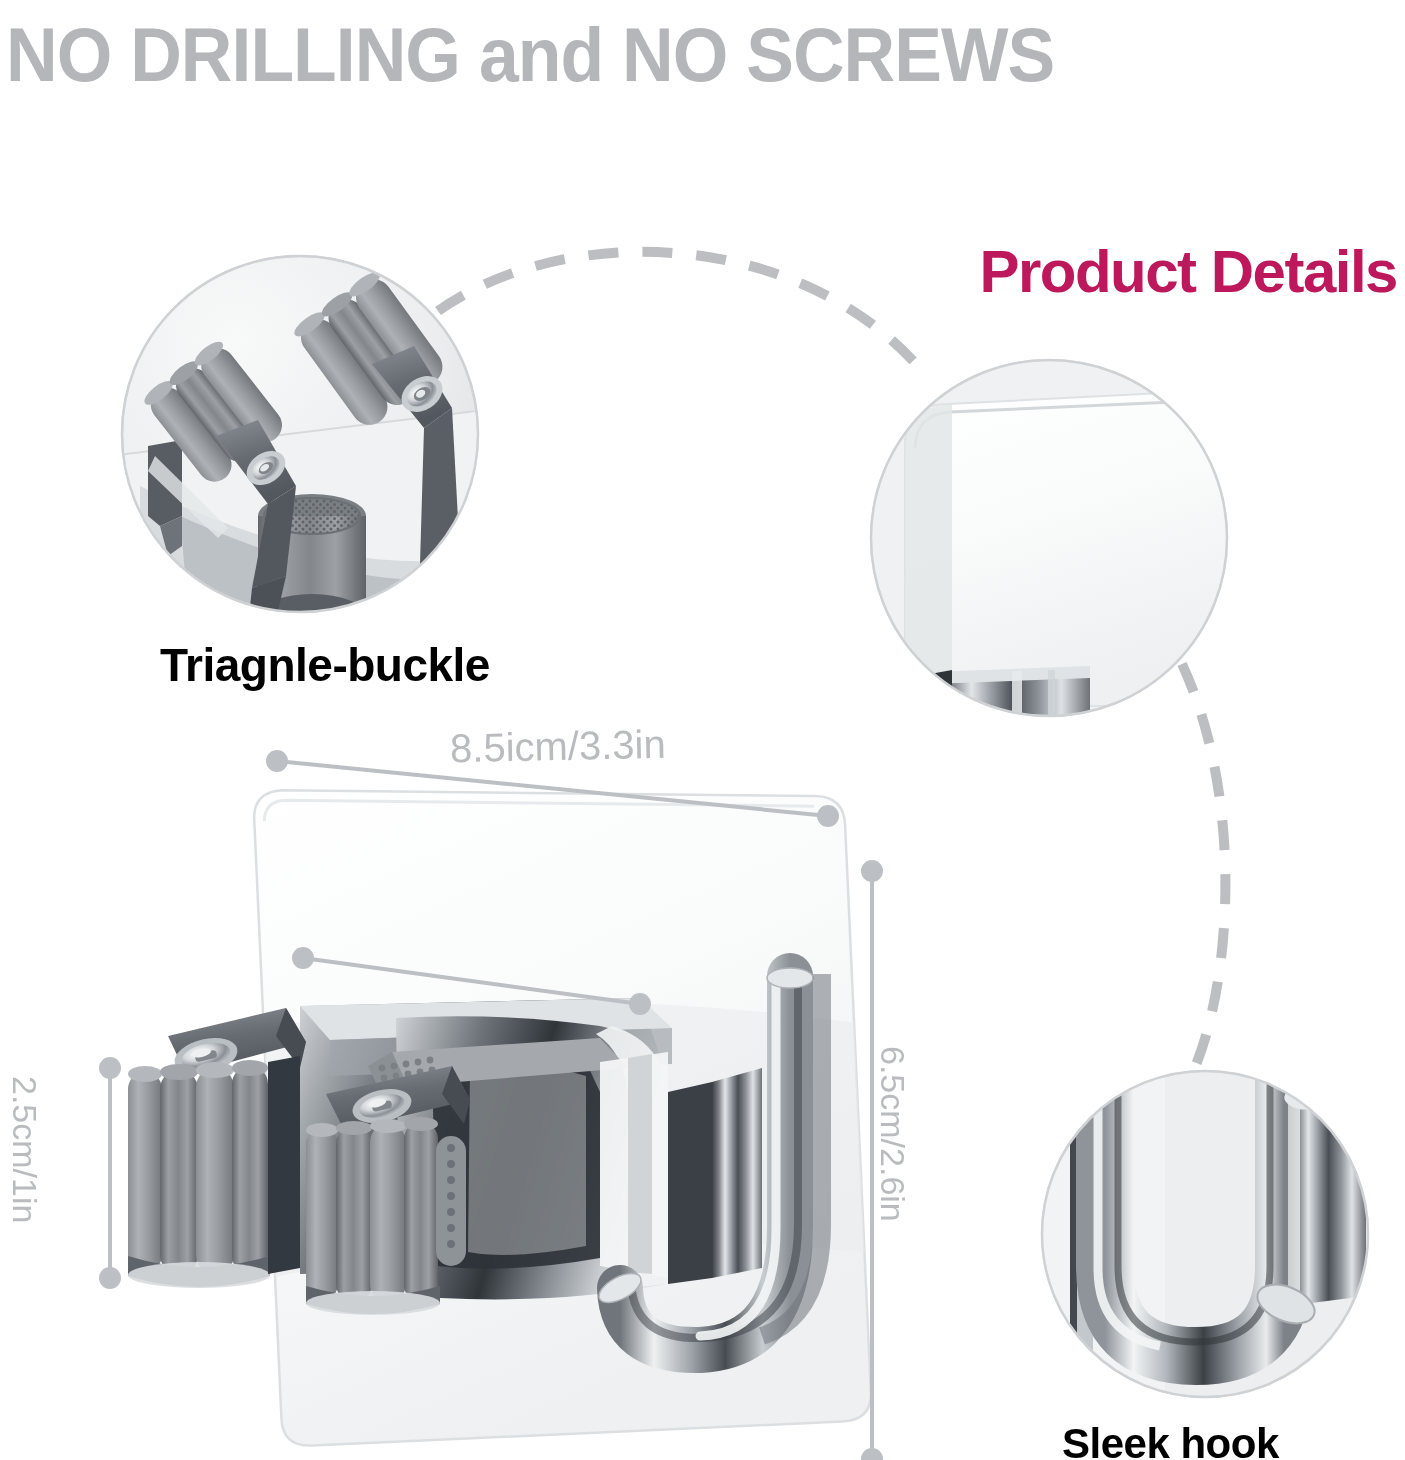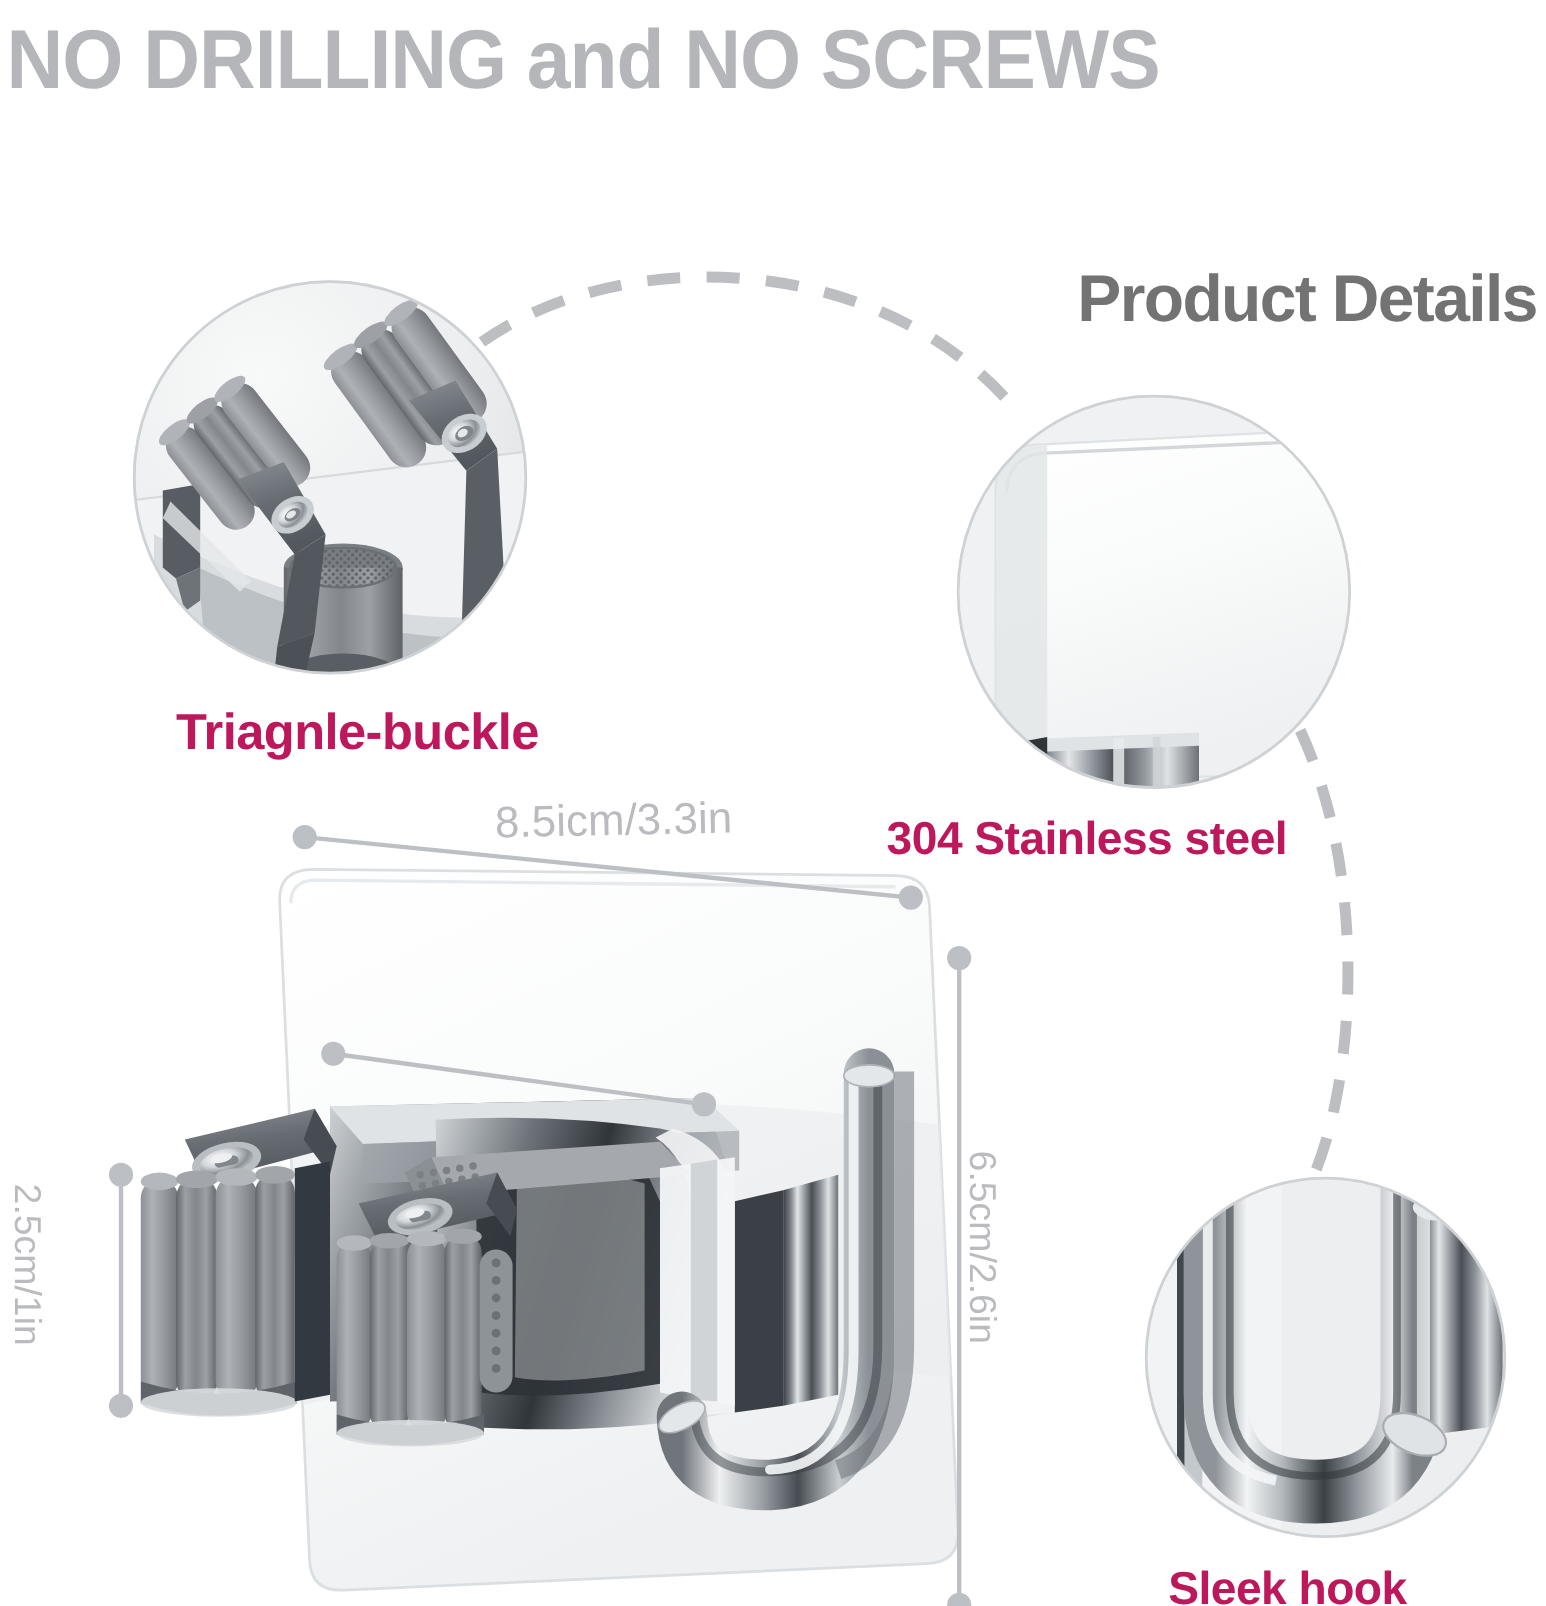--- a/index.html
+++ b/index.html
@@ -14,24 +14,24 @@
   .headline{
     position:absolute;left:6px;top:-4px;width:1400px;
     font-size:76px;line-height:86px;font-weight:700;
     color:#b4b6ba;letter-spacing:-1px;
     transform:scaleX(0.94);transform-origin:left center;
     white-space:nowrap;
   }
   .product-details{
     position:absolute;right:8px;top:224px;
     font-size:60px;line-height:64px;font-weight:700;
-    color:#737373;letter-spacing:-1.5px;white-space:nowrap;
+    color:#be185d;letter-spacing:-1.5px;white-space:nowrap;
   }
   .caption{
-    position:absolute;font-weight:700;color:#be185d;
+    position:absolute;font-weight:700;color:#000000;
     white-space:nowrap;letter-spacing:-0.5px;
   }
   .cap-buckle{left:160px;top:622px;font-size:46px;}
   .cap-steel{left:806px;top:722px;font-size:42px;}
   .cap-hook{left:1062px;top:1404px;font-size:42px;}
 
   
   .dim{
     position:absolute;color:#b9bbbe;font-weight:400;
     white-space:nowrap;letter-spacing:0px;
@@ -49,21 +49,20 @@
 </style>
 </head>
 <body>
 
 <div class="stage">
 
   <div class="headline">NO DRILLING and NO SCREWS</div>
   <div class="product-details">Product Details</div>
 
   <div class="caption cap-buckle">Triagnle-buckle</div>
-  <div class="caption cap-steel">304 Stainless steel</div>
   <div class="caption cap-hook">Sleek hook</div>
 
   <div class="dim dim-top">8.5icm/3.3in</div>
   <div class="dim dim-mid">5.2cm/2in</div>
   <div class="dim dim-left">2.5cm/1in</div>
   <div class="dim dim-right">6.5cm/2.6in</div>
 
   <svg class="layer" viewBox="0 0 1405 1460">
     <defs>
 

